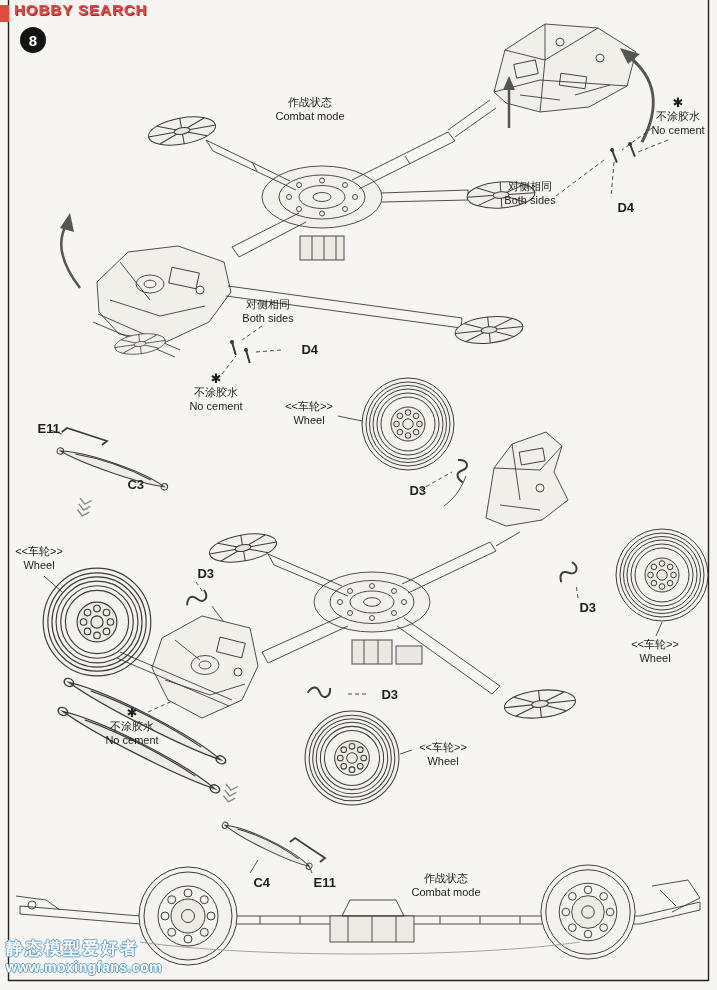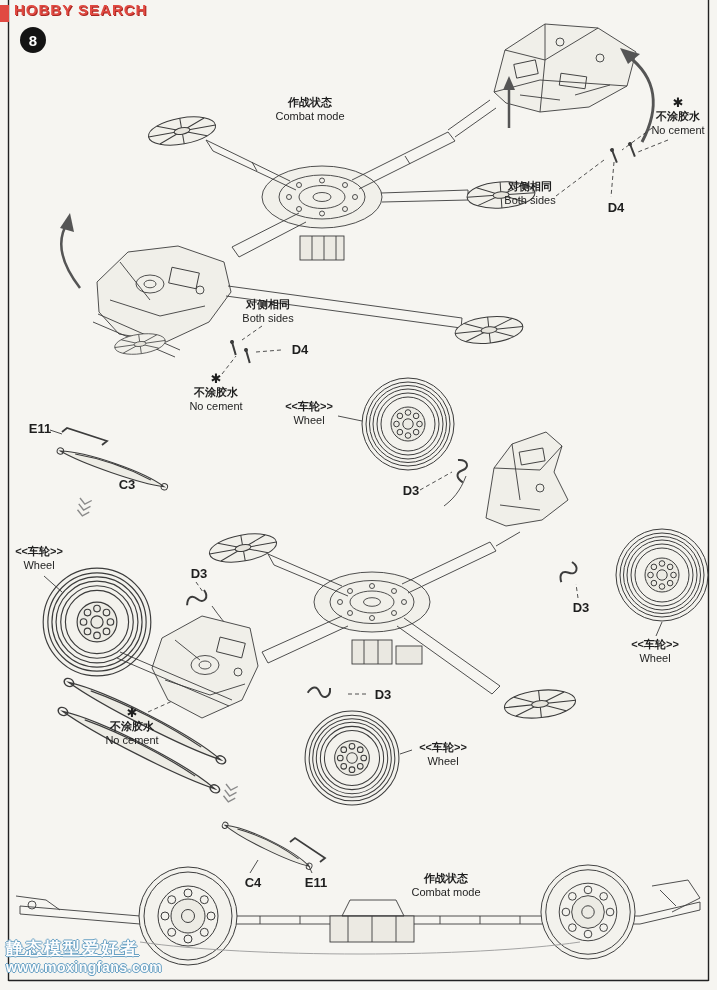--- a/index.html
+++ b/index.html
@@ -17,30 +17,30 @@
   }
   .logo-block { position:absolute; top:5px; left:0; width:9px; height:17px; background:#e14a42; }
   .step-badge {
     position:absolute; left:20px; top:27px; width:26px; height:26px;
     border-radius:50%; background:#141414; color:#fff;
     font-weight:bold; font-size:15px;
     display:flex; align-items:center; justify-content:center;
   }
   .art { position:absolute; left:0; top:0; }
   .ann { position:absolute; text-align:center; line-height:1.25; }
-  .zh { font-size:11px;font-weight:bold; }
+  .zh { font-size:11px; }
   .en { font-size:11px;text-align:center; }
-  .plabel { font-size:13px; font-weight:bold; }
+  .plabel { font-size:13px; font-weight:bold;text-align:right; }
   .ast { display:block; font-size:13px; line-height:1; margin-bottom:1px; }
   .wm {
     position:absolute; left:6px; color:#fdfdfd; font-weight:bold;
     text-shadow:-1px 0 #69a1c4, 1px 0 #69a1c4, 0 -1px #69a1c4, 0 1px #69a1c4;
     white-space:nowrap;
   }
-  .wm1 { top:937px; font-size:17px; letter-spacing:2px;text-decoration:underline; }
+  .wm1 { top:937px; font-size:17px; letter-spacing:2px; }
   .wm2 { top:959px; font-size:14px; letter-spacing:.5px; }
 </style>
 </head>
 <body>
 
 <div class="page">
 
   <svg class="art" width="717" height="990" viewBox="0 0 717 990">
     <defs>
       <g id="wheel" stroke="#3c3c3c" fill="none" stroke-width="1">

